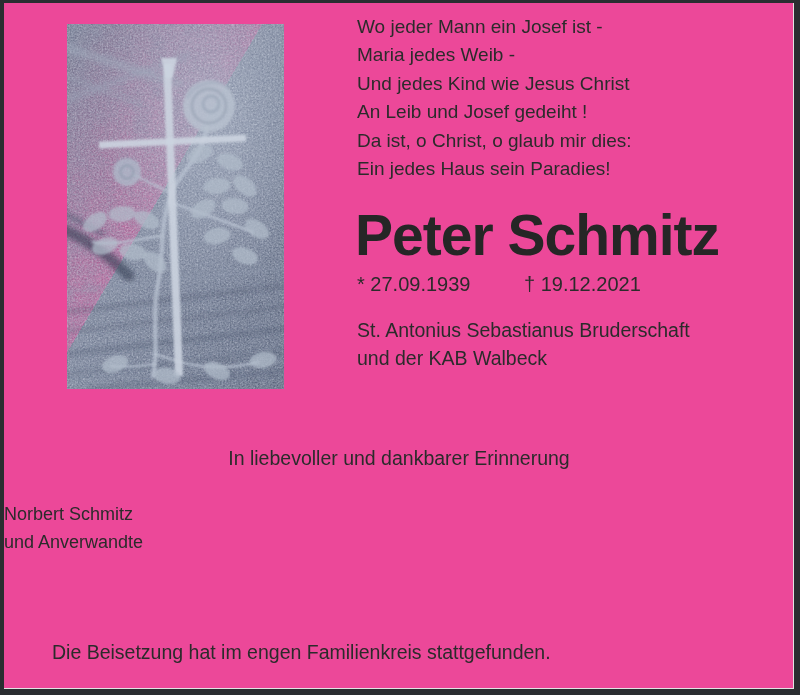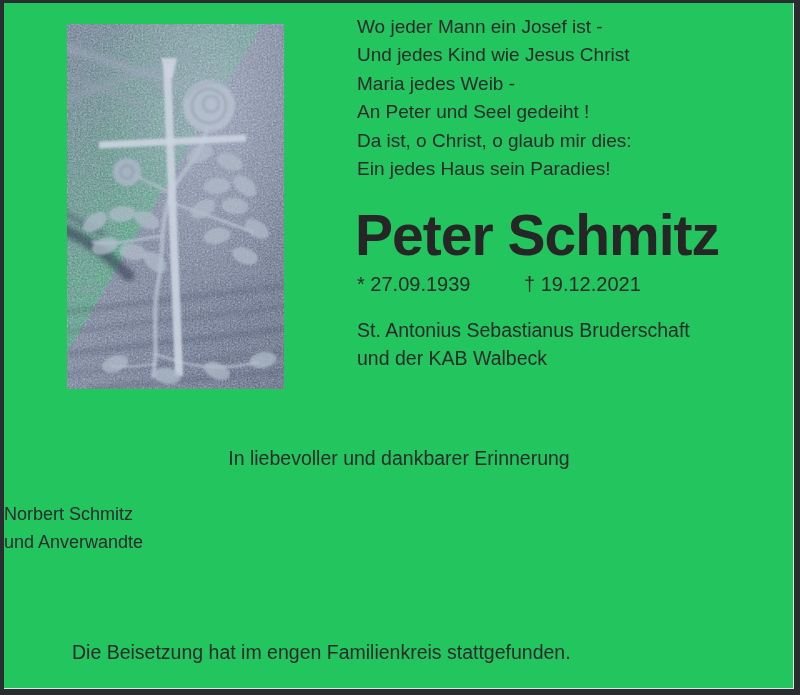--- a/index.html
+++ b/index.html
@@ -1,20 +1,20 @@
 <!DOCTYPE html>
 <html><head>
 <meta charset="utf-8">
 <style>
   html,body{margin:0;padding:0;background:#ffffff;}
   .page{
     position:relative;
     width:800px;height:695px;
     box-sizing:border-box;
-    background:#22c55e;
+    background:#ec4899;
     border-top:3px solid #2a2d30;
     border-left:4px solid #2a2d30;
     border-right:6px solid #2a2d30;
     border-bottom:6px solid #2a2d30;
     box-shadow:inset -1px -1px 0 #e3e3e3;
     font-family:"Liberation Sans", sans-serif;
     color:#2b2b2b;
     overflow:hidden;
   }
   .photo{
@@ -44,21 +44,21 @@
     text-align:center;font-size:19.5px;
   }
   .mourners{
     position:absolute;left:0;top:498px;width:100%;
     text-align:left;font-size:18px;line-height:27.6px;
   }
   .address{
     position:absolute;left:60px;top:593px;font-size:19.5px;white-space:nowrap;
   }
   .note{
-    position:absolute;left:68px;top:638px;font-size:19.5px;white-space:nowrap;
+    position:absolute;left:48px;top:638px;font-size:19.5px;white-space:nowrap;
   }
 </style>
 </head>
 <body>
 
 <div class="page">
 
   <div class="photo">
     <svg viewBox="0 0 217 365" preserveAspectRatio="none">
       <defs>
@@ -164,23 +164,23 @@
           <ellipse cx="100" cy="352" rx="13.5" ry="8" transform="rotate(10 100 352)"></ellipse>
           <ellipse cx="150" cy="347" rx="13.5" ry="8" transform="rotate(25 150 347)"></ellipse>
           <ellipse cx="196" cy="336" rx="13.5" ry="8" transform="rotate(-10 196 336)"></ellipse>
         </g>
       </g>
     </svg>
   </div>
 
   <div class="verse">
     <div>Wo jeder Mann ein Josef ist -</div>
+    <div>Maria jedes Weib -</div>
     <div>Und jedes Kind wie Jesus Christ</div>
-    <div>Maria jedes Weib -</div>
-    <div>An Peter und Seel gedeiht !</div>
+    <div>An Leib und Josef gedeiht !</div>
     <div>Da ist, o Christ, o glaub mir dies:</div>
     <div>Ein jedes Haus sein Paradies!</div>
   </div>
 
   <div class="name">Peter Schmitz</div>
 
   <div class="dates">
     <span class="birth">* 27.09.1939</span>
     <span class="death">† 19.12.2021</span>
   </div>

